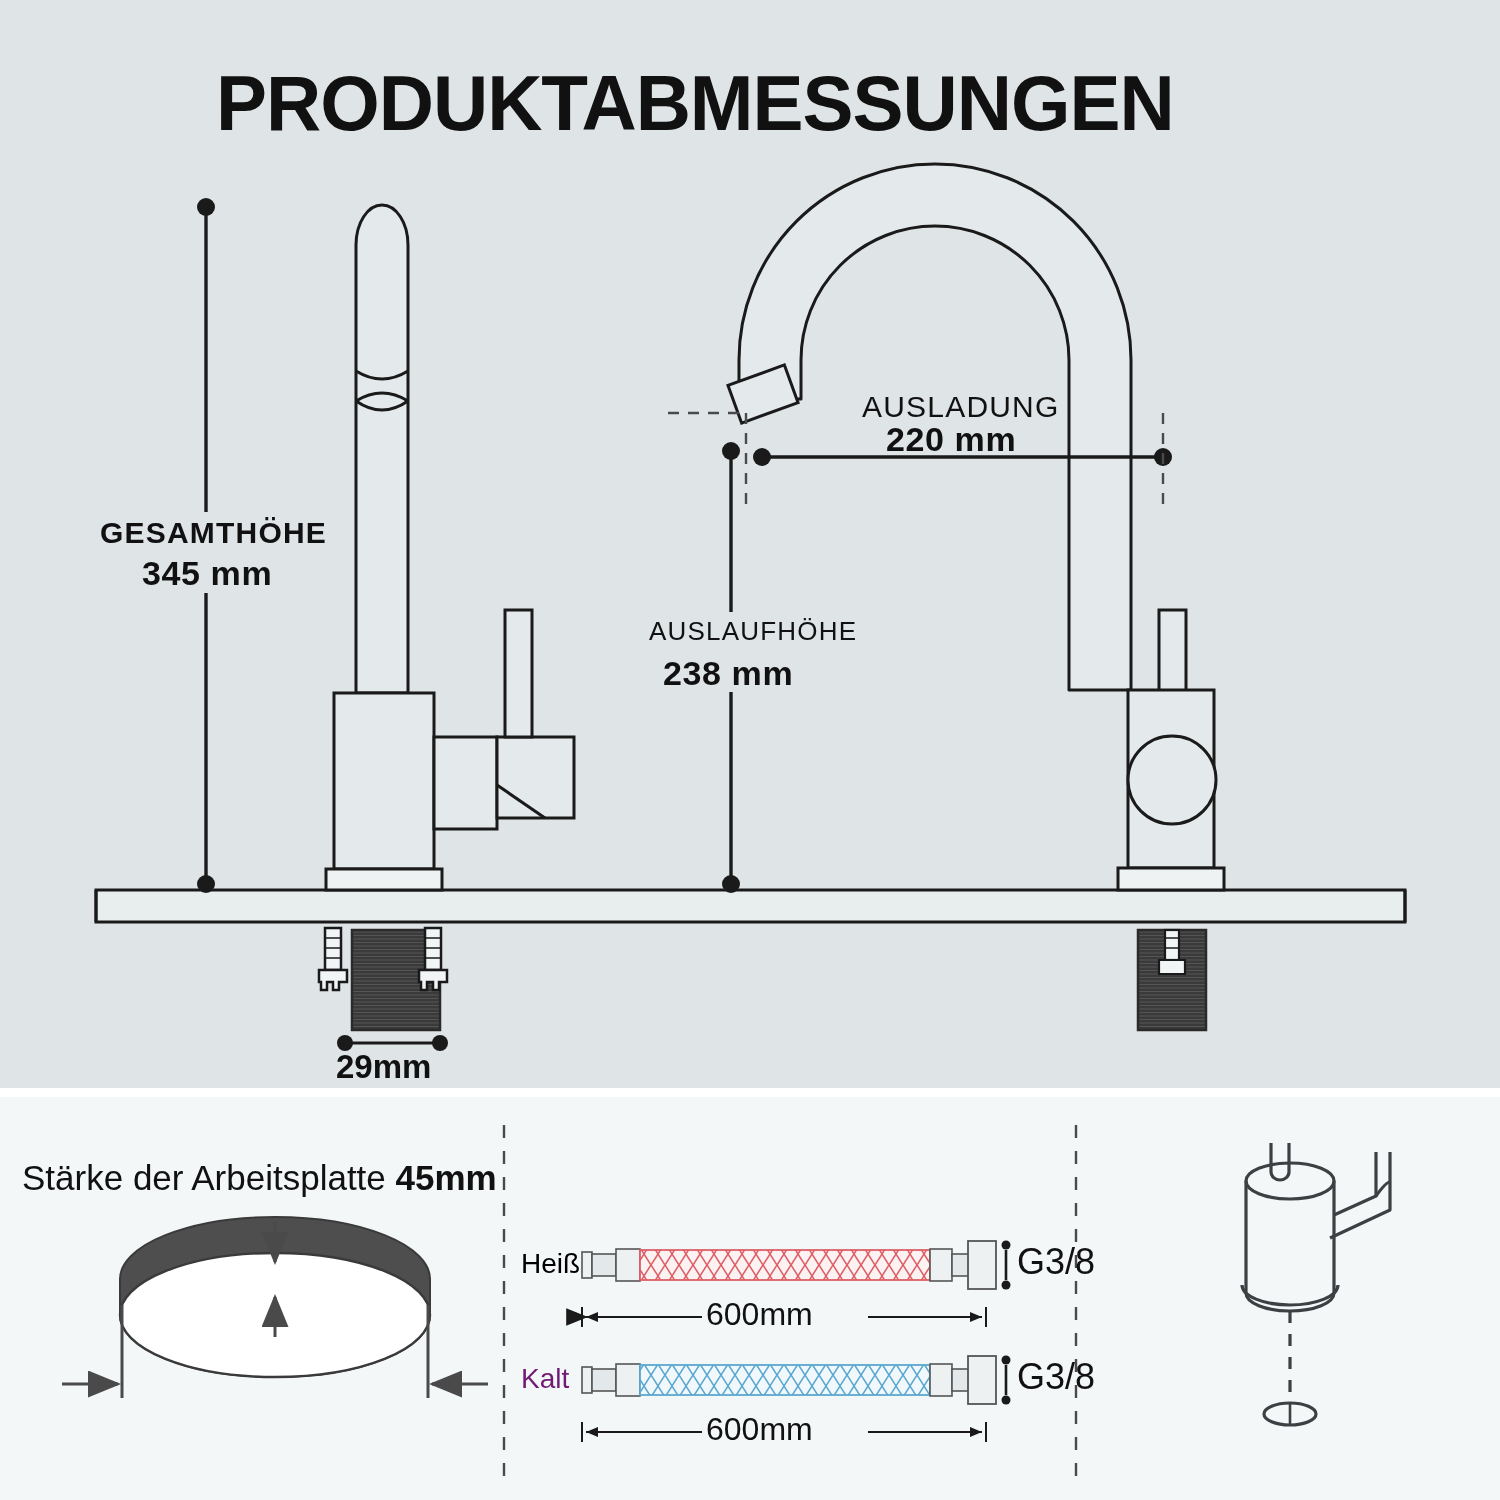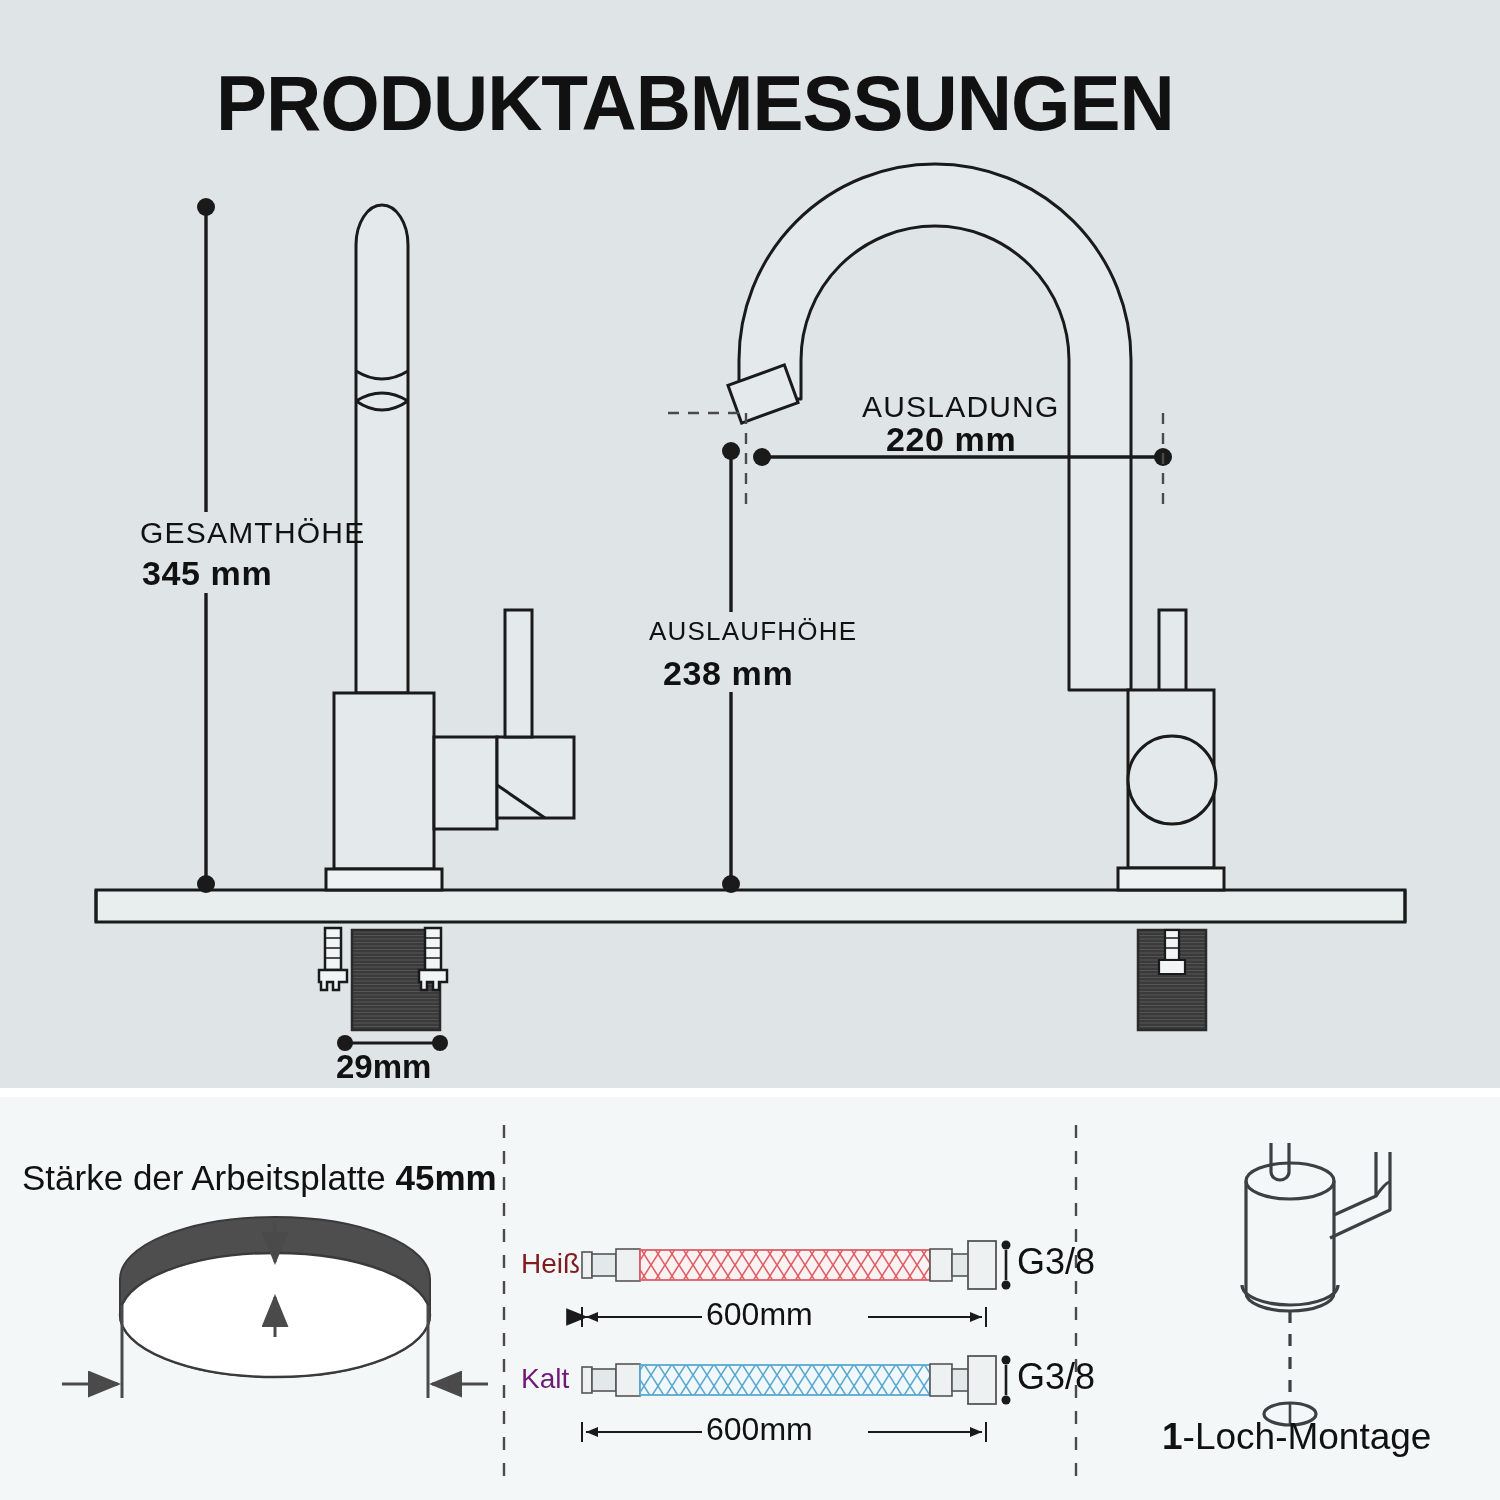--- a/index.html
+++ b/index.html
@@ -213,40 +213,37 @@
       <path d="M1376 1196 q10 -14 14 -14"></path>
 
       <path d="M1290 1311 L1290 1400" stroke-dasharray="12 11"></path>
       <ellipse cx="1290" cy="1414" rx="26" ry="11"></ellipse>
       <path d="M1290 1404 L1290 1424" stroke-width="2.6"></path>
     </g>
   </svg>
 
   <div class="txt" style="left:216px;top:58px;font-size:78px;font-weight:700;letter-spacing:-1px;transform:scaleX(0.98);transform-origin:left top;">PRODUKTABMESSUNGEN</div>
 
-  <div class="txt" style="left:100px;top:516px;font-size:30px;font-weight:400;letter-spacing:1.2px;margin-left:40px;">GESAMTHÖHE</div>
+  <div class="txt" style="left:100px;top:516px;font-size:30px;font-weight:700;letter-spacing:1.2px;">GESAMTHÖHE</div>
   <div class="txt" style="left:142px;top:554px;font-size:34px;font-weight:700;letter-spacing:0.6px;">345 mm</div>
 
   <div class="txt" style="left:649px;top:616px;font-size:26px;font-weight:400;letter-spacing:1.2px;">AUSLAUFHÖHE</div>
   <div class="txt" style="left:663px;top:654px;font-size:34px;font-weight:700;letter-spacing:0.6px;">238 mm</div>
 
   <div class="txt" style="left:862px;top:390px;font-size:30px;font-weight:400;letter-spacing:1.2px;text-align:right;">AUSLADUNG</div>
   <div class="txt" style="left:886px;top:420px;font-size:34px;font-weight:700;letter-spacing:0.6px;">220 mm</div>
 
   <div class="txt" style="left:336px;top:1048px;font-size:33px;font-weight:700;">29mm</div>
 
   <div class="txt" style="left:22px;top:1158px;font-size:35px;font-weight:400;">
     <span>Stärke der Arbeitsplatte</span><span>&nbsp;</span><span style="font-weight:700;">45mm</span>
   </div>
 
-  <div class="txt" style="left:521px;top:1248px;font-size:28px;font-weight:400;color:#7f1d1d;">Heiß</div>
+  <div class="txt" style="left:521px;top:1248px;font-size:28px;font-weight:400;color:#000000;">Heiß</div>
   <div class="txt" style="left:1017px;top:1241px;font-size:36px;font-weight:400;">G3/8</div>
   <div class="txt" style="left:706px;top:1296px;font-size:32px;font-weight:400;">600mm</div>
 
   <div class="txt" style="left:521px;top:1363px;font-size:28px;font-weight:400;color:#701a75;">Kalt</div>
   <div class="txt" style="left:1017px;top:1356px;font-size:36px;font-weight:400;">G3/8</div>
   <div class="txt" style="left:706px;top:1411px;font-size:32px;font-weight:400;">600mm</div>
 
-  <div class="txt" style="left:1162px;top:1416px;font-size:37px;font-weight:400;">
-    <span style="font-weight:700;">1</span><span>-Loch-Montage</span>
-  </div>
 
 </div>
 
 </body></html>

